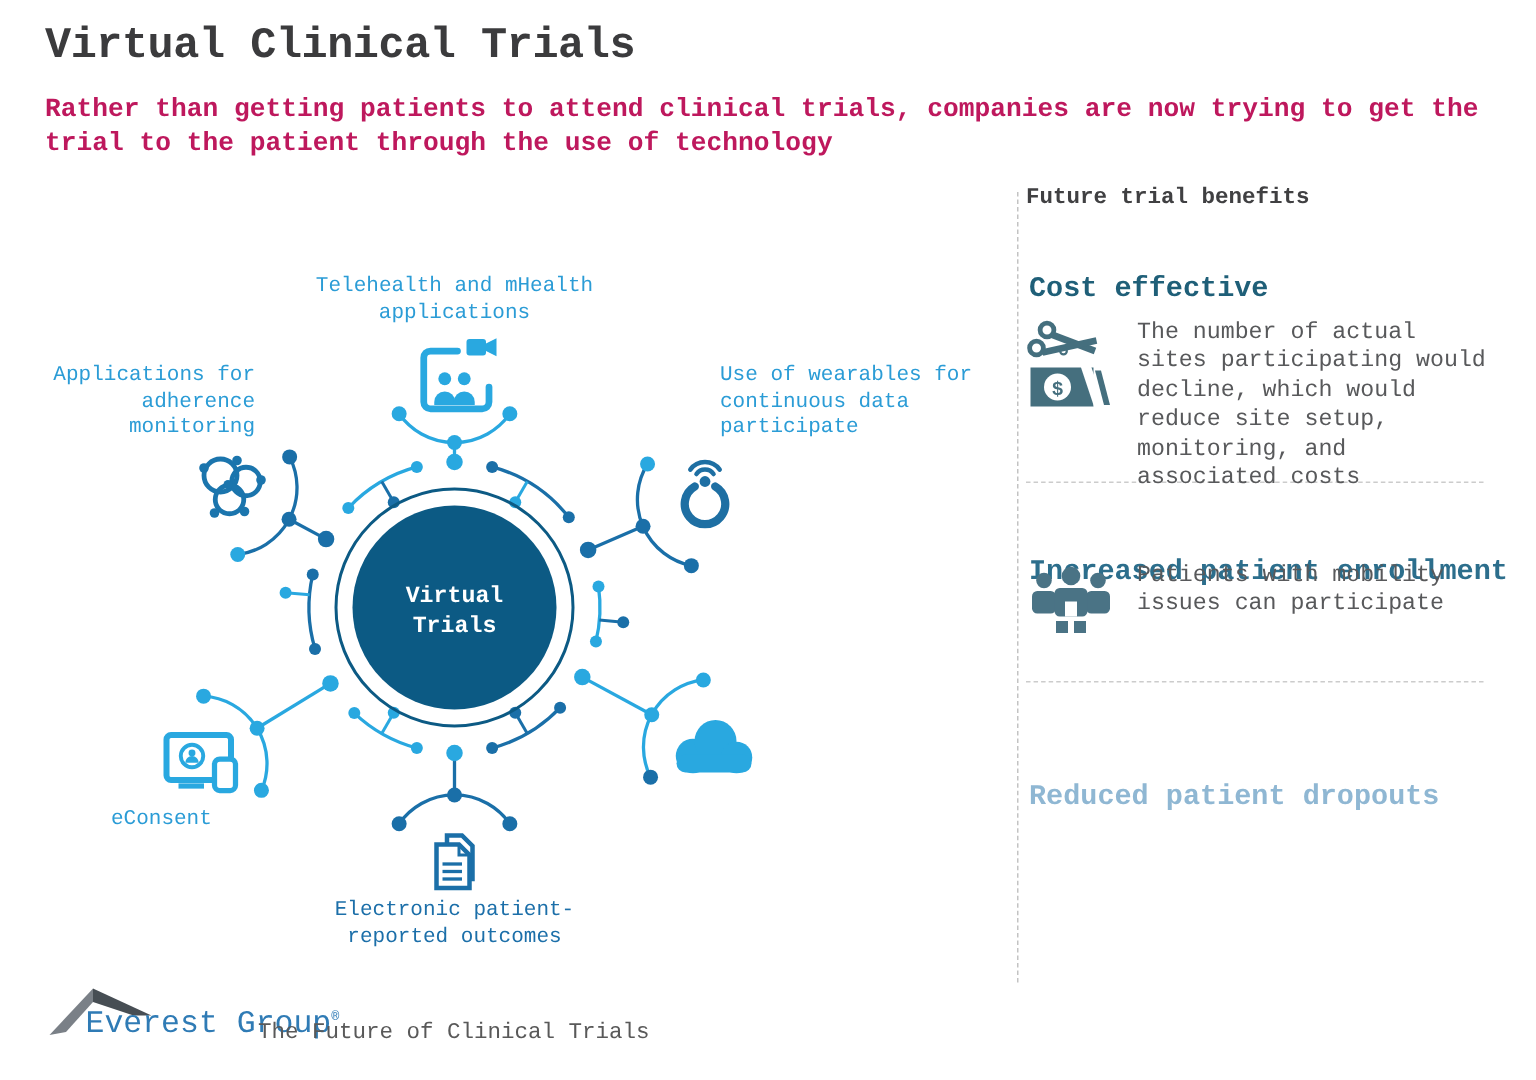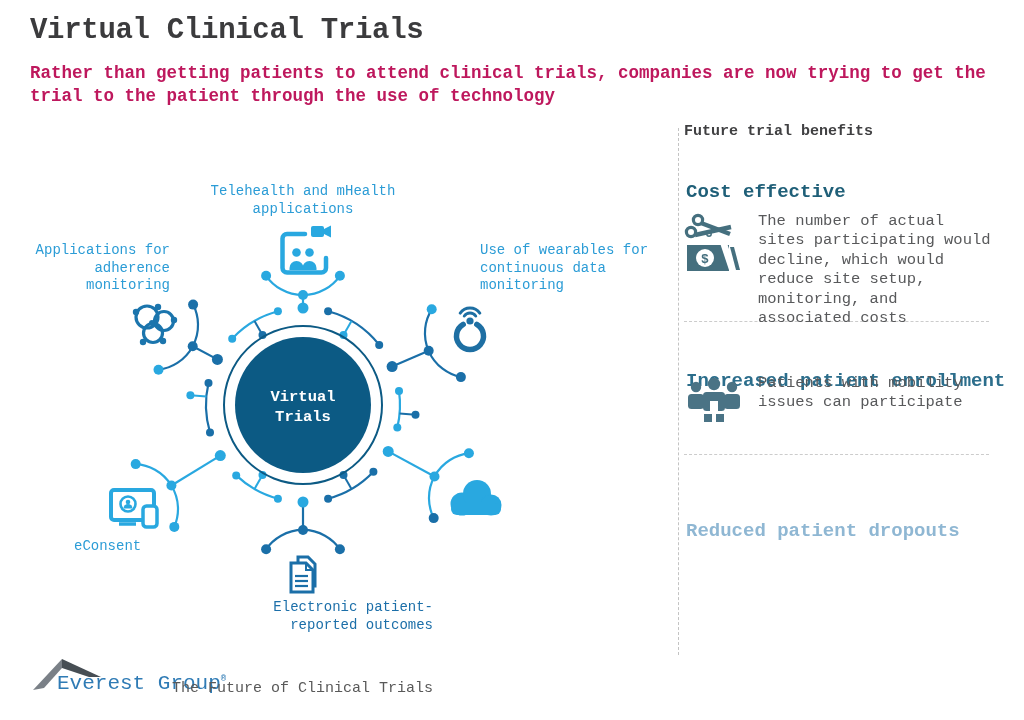--- a/index.html
+++ b/index.html
@@ -11,21 +11,21 @@
   .page-title{left:30px;top:14px;font-size:29px;font-weight:700;color:#3b3b3d;letter-spacing:-.3px;}
   .page-subtitle{left:30px;top:62px;width:962px;font-size:17.5px;font-weight:700;color:#be185d;line-height:1.3;}
   .section-heading{top:123px;font-size:15px;font-weight:700;color:#404042;}
   .left-heading{left:28px;}
   .right-heading{left:684px;}
   .v-divider{left:678px;top:128px;height:527px;width:0;border-left:1px dashed #c3c3c3;}
   .h-divider{left:684px;width:305px;height:0;border-top:1px dashed #cccccc;}
   .dlabel{font-size:14px;line-height:1.25;color:#2b9cd6;white-space:pre-line;}
   .dlabel.center{text-align:center;}
   .dlabel.right{text-align:right;margin-left:33px;}
-  .dlabel.dark{color:#1c6fa9;text-align:right;}
+  .dlabel.dark{color:#1c6fa9;}
   .benefit-title{font-size:19px;font-weight:700;}
   .benefit-title.t1{color:#1f5f78;}
   .benefit-title.t2{color:#2c6e8c;margin-top:19px;}
   .benefit-title.t3{color:#8fb7d3;margin-top:36px;}
   .benefit-body{font-size:15.5px;color:#58595b;line-height:1.25;}
   .benefit-row{display:flex;align-items:flex-start;gap:14px;}
   .benefit-row svg{flex:0 0 auto;}
   .brand-text{left:57px;top:672px;font-size:21px;color:#2f7bb5;}
   .brand-reg{font-size:9px;vertical-align:super;color:#2f7bb5;}
   .brand-tagline{left:151px;top:680px;font-size:15px;color:#595959;margin-left:21px;}
@@ -205,21 +205,21 @@
     <g>
       <polygon points="33,690 62,659 62,668 44,688" fill="#7a8087"></polygon>
       <polygon points="62,659 101,677 89,677 62,668" fill="#474e54"></polygon>
     </g>
   </svg>
 
   <div class="abs dlabel center" style="left:173px;top:183px;width:260px">Telehealth and mHealth
 applications</div>
   <div class="abs dlabel" style="left:480px;top:242px;width:170px">Use of wearables for
 continuous data
-monitoring</div>
+participate</div>
   <div class="abs dlabel center dark" style="left:173px;top:599px;width:260px">Electronic patient-
 reported outcomes</div>
   <div class="abs dlabel" style="left:74px;top:538px;width:120px">eConsent</div>
   <div class="abs dlabel right" style="left:0px;top:242px;width:137px">Applications for
 adherence
 monitoring</div>
 
   <div class="abs benefit-title t1" style="left:686px;top:181px">Cost effective</div>
   <div class="abs benefit-row" style="left:684px;top:212px;width:312px">
     <svg width="60" height="64" viewBox="0 0 60 64">

